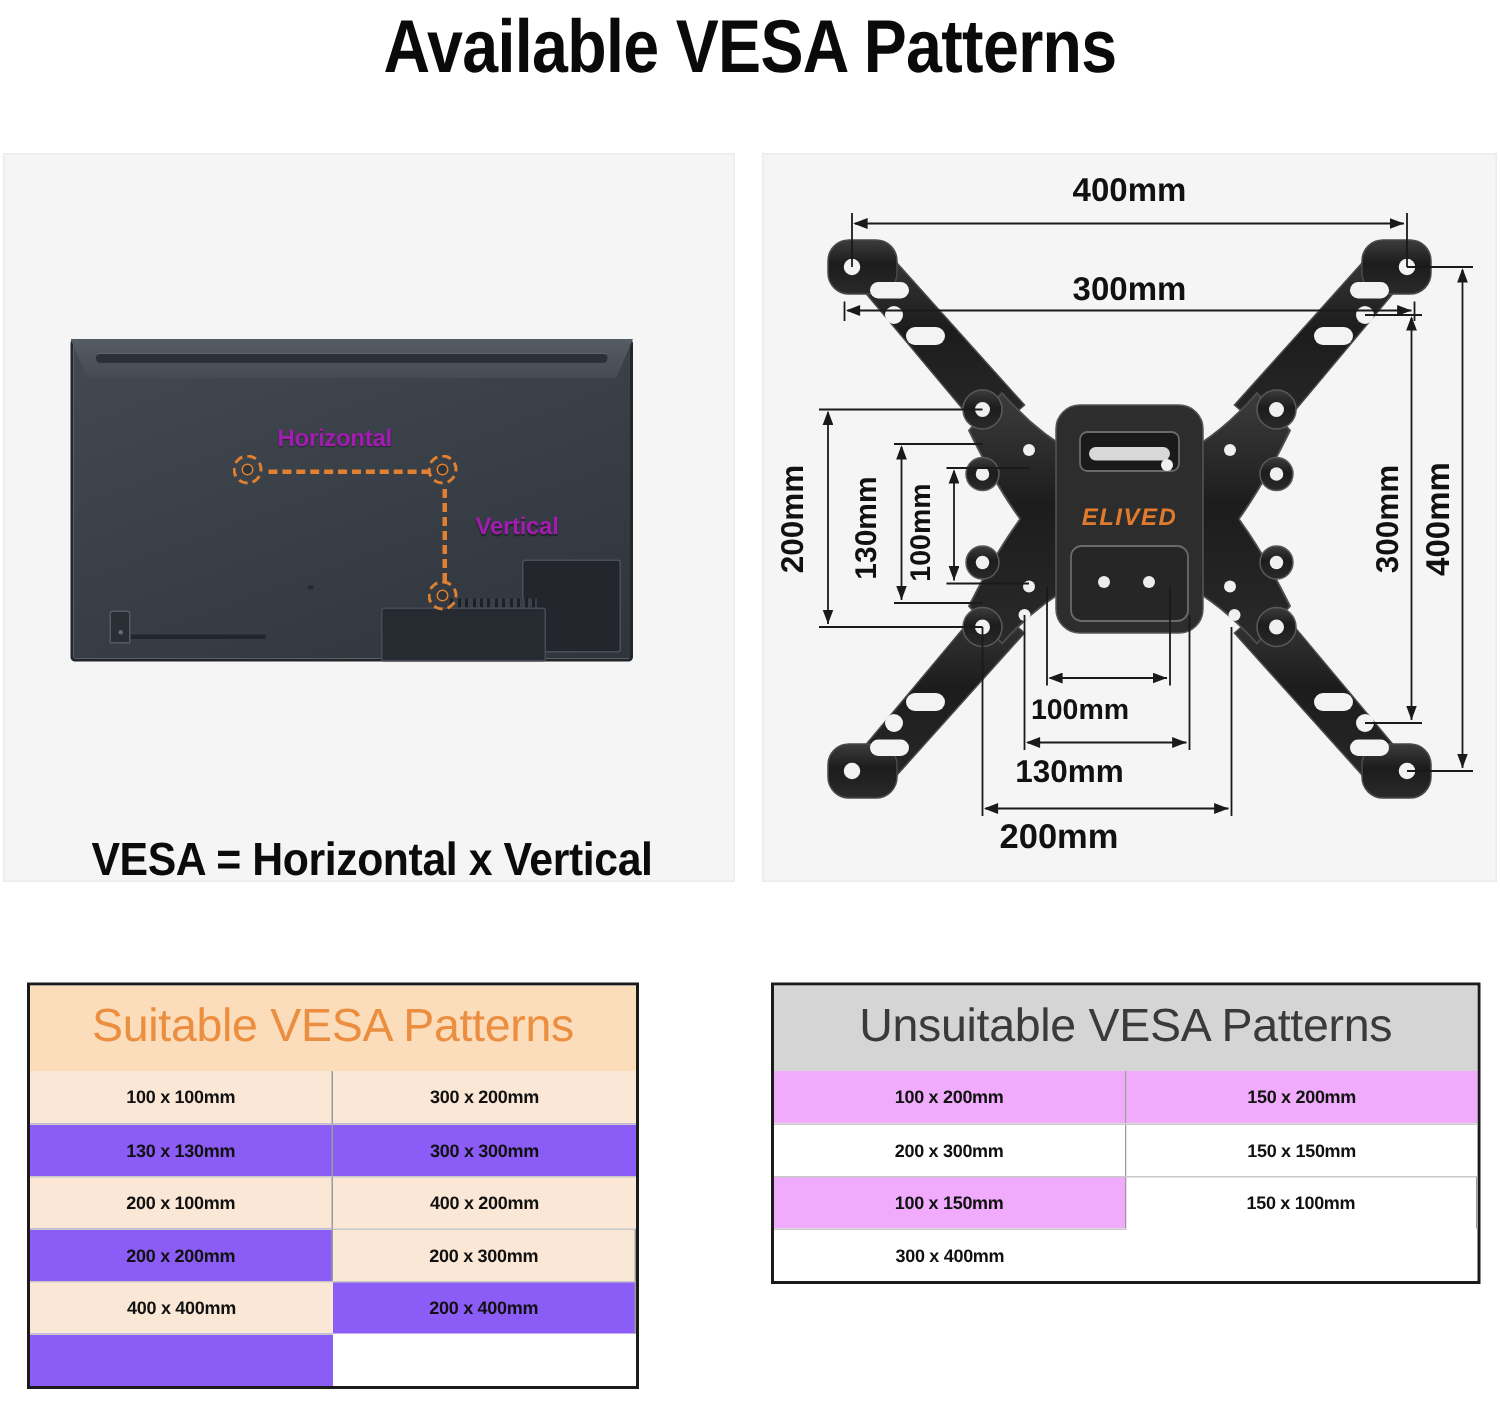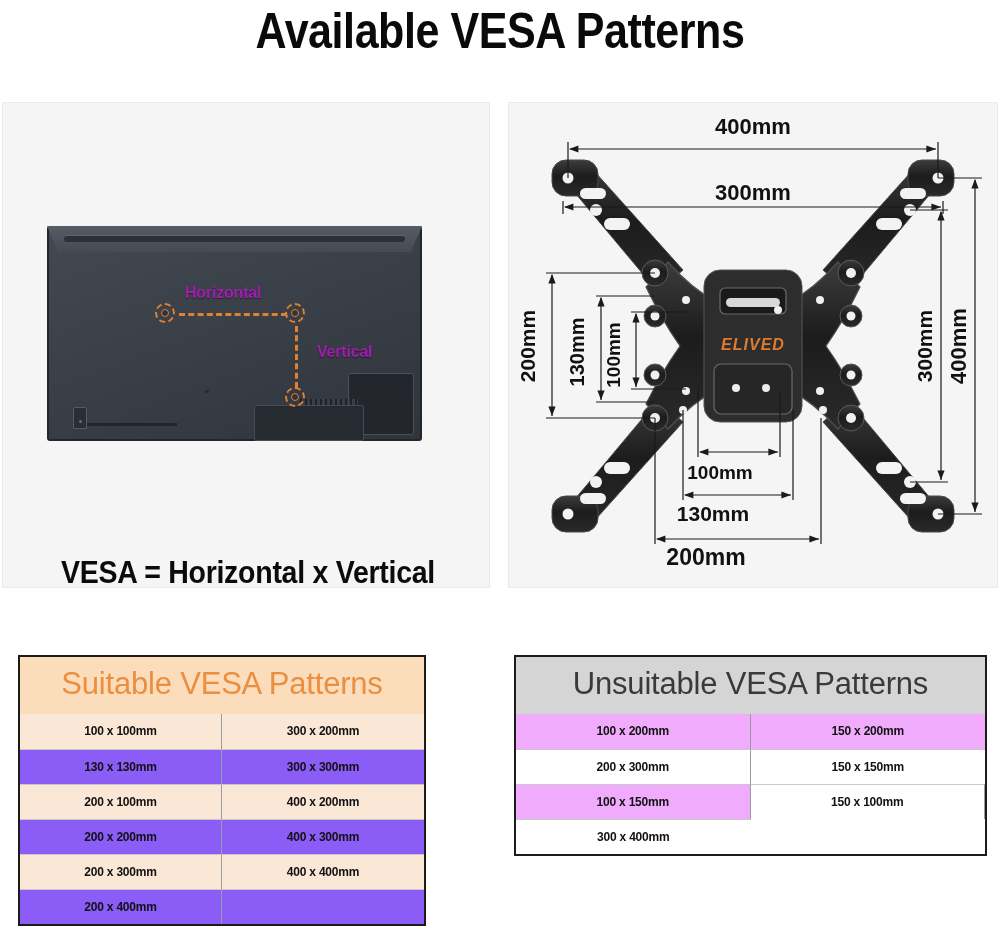--- a/index.html
+++ b/index.html
@@ -399,21 +399,20 @@
   <div class="vtable" id="table-suitable">
     <div class="vt-header">Suitable VESA Patterns</div>
     <div class="vt-grid">
         <div class="vt-cell col-left shade">100 x 100mm</div>
         <div class="vt-cell col-right shade">300 x 200mm</div>
         <div class="vt-cell col-left plain rowline">130 x 130mm</div>
         <div class="vt-cell col-right plain rowline">300 x 300mm</div>
         <div class="vt-cell col-left shade rowline">200 x 100mm</div>
         <div class="vt-cell col-right shade rowline">400 x 200mm</div>
         <div class="vt-cell col-left plain rowline">200 x 200mm</div>
-        <div class="vt-cell col-right plain rowline">400 x 300mm</div>
         <div class="vt-cell col-left shade rowline">200 x 300mm</div>
         <div class="vt-cell col-right shade rowline">400 x 400mm</div>
         <div class="vt-cell col-left plain rowline">200 x 400mm</div>
         <div class="vt-cell col-right plain rowline empty"></div>
       </div>
   </div>
 
   <div class="vtable" id="table-unsuitable">
     <div class="vt-header">Unsuitable VESA Patterns</div>
     <div class="vt-grid">

